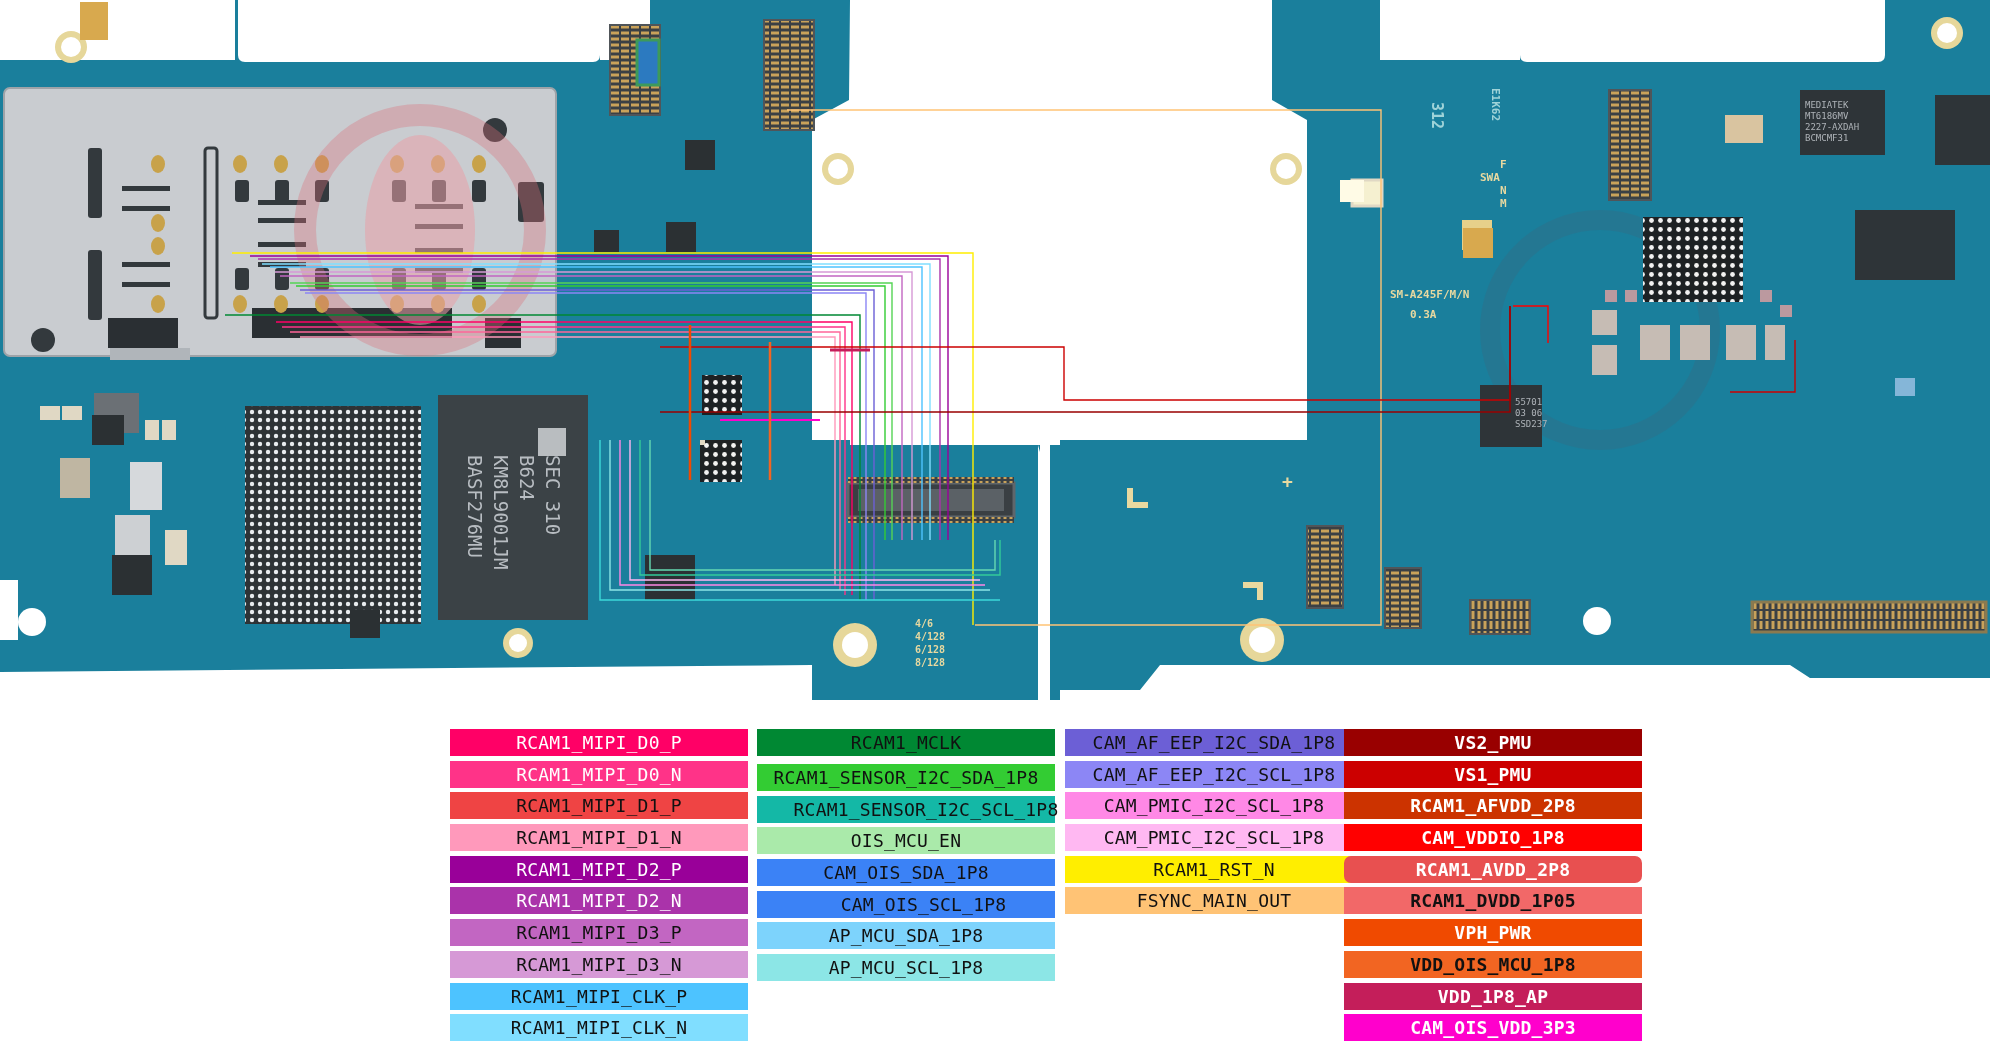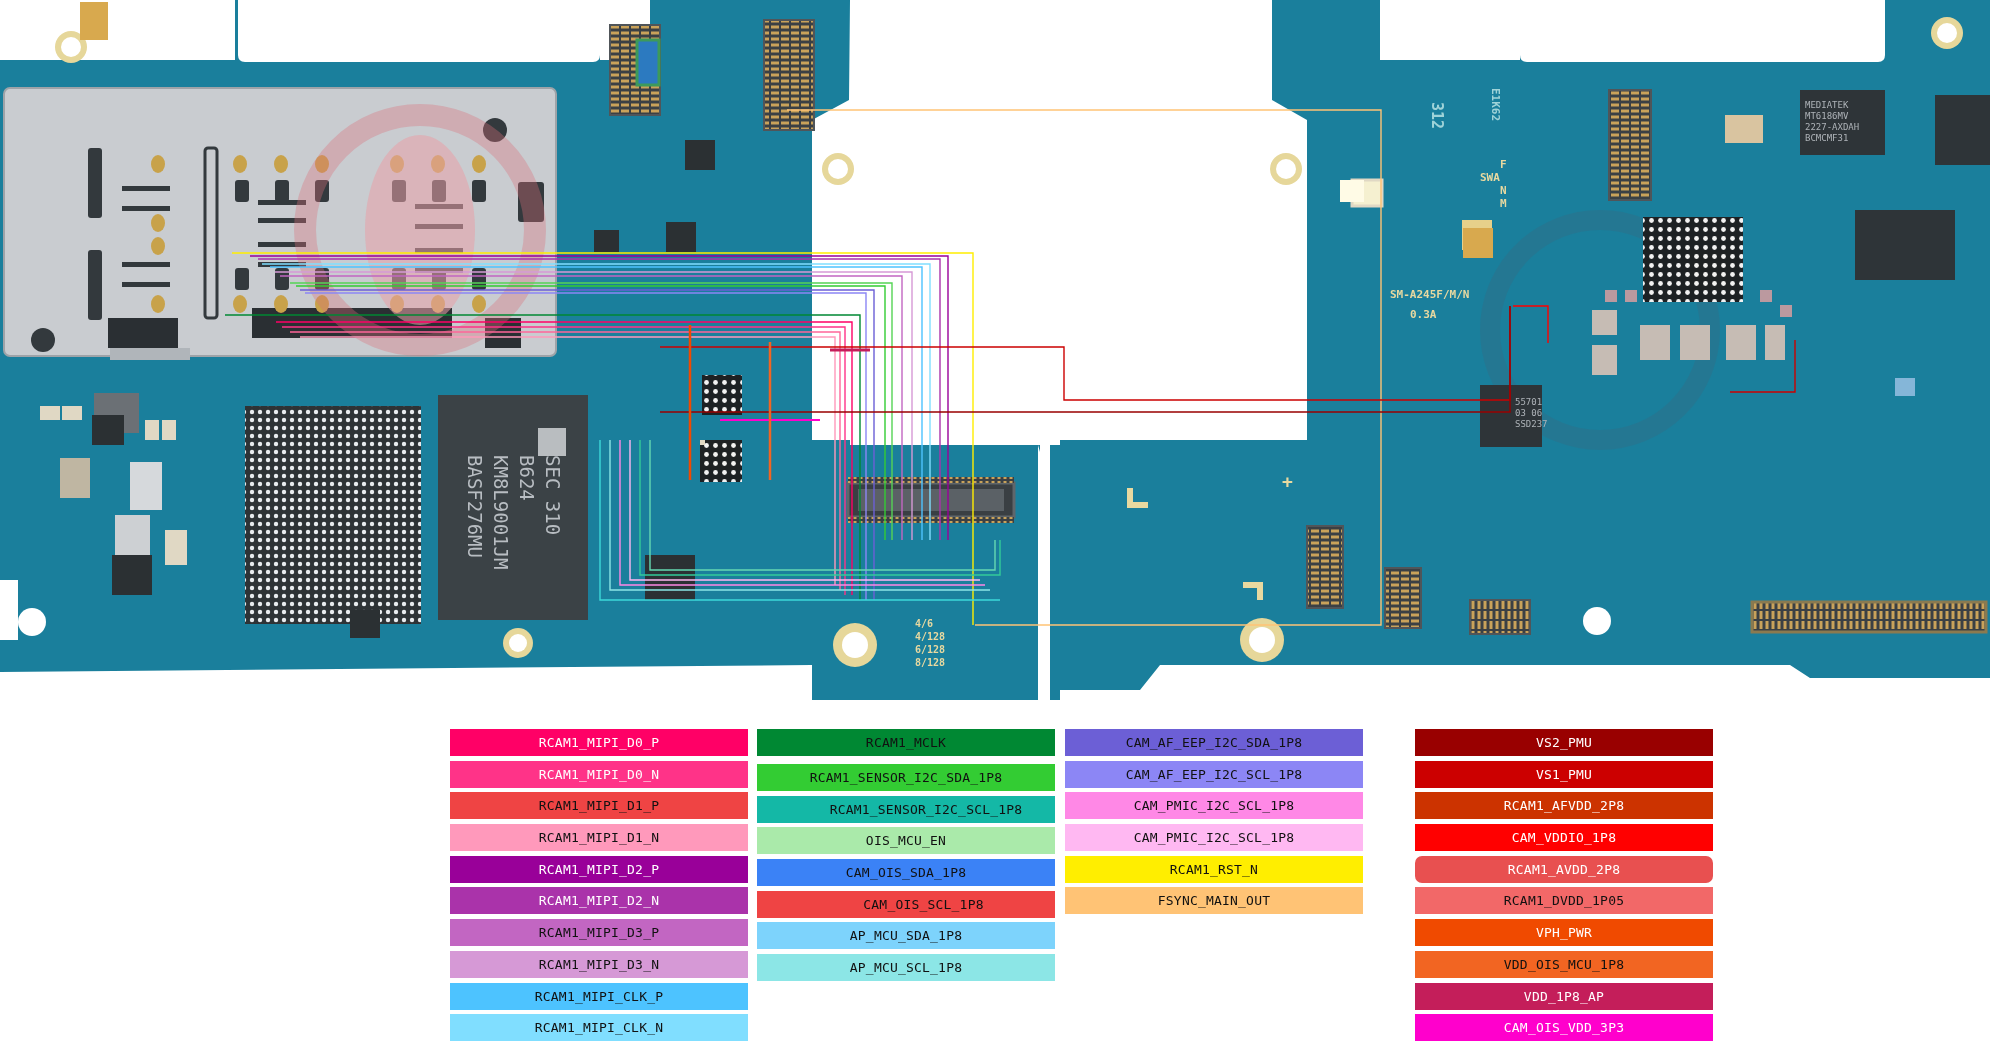--- a/index.html
+++ b/index.html
@@ -1,19 +1,19 @@
 <!DOCTYPE html>
 <html><head>
 <meta charset="utf-8">
 <style>
   html,body{margin:0;padding:0;background:#ffffff;}
   body{width:1990px;height:1050px;position:relative;overflow:hidden;font-family:"DejaVu Sans Mono","Liberation Mono",monospace;}
   #board{position:absolute;left:0;top:0;width:1990px;height:700px;}
   .legend-col{position:absolute;top:729px;width:298px;}
-  .legend-item{height:27px;margin-bottom:4.7px;display:flex;align-items:center;justify-content:center;font-size:13px;letter-spacing:0.2px;cursor:pointer;white-space:nowrap;}
+  .legend-item{height:27px;margin-bottom:4.7px;display:flex;align-items:center;justify-content:center;font-size:18px;letter-spacing:0.2px;cursor:pointer;white-space:nowrap;}
   .txt-light{color:#ffffff;}
   .txt-dark{color:#111111;}
 </style>
 </head>
 <body>
 
 <svg id="board" viewBox="0 0 1990 700" xmlns="http://www.w3.org/2000/svg">
   <defs>
     <pattern id="bga" width="8" height="8" patternUnits="userSpaceOnUse">
       <rect width="8" height="8" fill="#2e3336"></rect>
@@ -293,33 +293,33 @@
       <div class="legend-item txt-dark" style="background: rgb(214, 153, 214);">RCAM1_MIPI_D3_N</div>
       <div class="legend-item txt-dark" style="background: rgb(77, 195, 255);">RCAM1_MIPI_CLK_P</div>
       <div class="legend-item txt-dark" style="background: rgb(128, 222, 255);">RCAM1_MIPI_CLK_N</div>
     </div>
   <div class="legend-col" style="left:757px;" id="col1">
       <div class="legend-item txt-dark" style="background: rgb(0, 136, 51);">RCAM1_MCLK</div>
       <div class="legend-item txt-dark" style="background: rgb(51, 204, 51); margin-top: 8px;">RCAM1_SENSOR_I2C_SDA_1P8</div>
       <div class="legend-item txt-dark" style="background: #14b8a6; padding-left: 40px;">RCAM1_SENSOR_I2C_SCL_1P8</div>
       <div class="legend-item txt-dark" style="background: rgb(170, 234, 170);">OIS_MCU_EN</div>
       <div class="legend-item txt-dark" style="background: #3b82f6;">CAM_OIS_SDA_1P8</div>
-      <div class="legend-item txt-dark" style="background: #ef4444; padding-left: 35px;">CAM_OIS_SCL_1P8</div>
+      <div class="legend-item txt-dark" style="background: #3b82f6; padding-left: 35px;">CAM_OIS_SCL_1P8</div>
       <div class="legend-item txt-dark" style="background: #7dd3fc;">AP_MCU_SDA_1P8</div>
       <div class="legend-item txt-dark" style="background: rgb(140, 230, 230);">AP_MCU_SCL_1P8</div>
     </div>
   <div class="legend-col" style="left:1065px;" id="col2">
       <div class="legend-item txt-dark" style="background: rgb(108, 95, 214);">CAM_AF_EEP_I2C_SDA_1P8</div>
       <div class="legend-item txt-dark" style="background: rgb(140, 134, 245);">CAM_AF_EEP_I2C_SCL_1P8</div>
       <div class="legend-item txt-dark" style="background: rgb(255, 136, 230);">CAM_PMIC_I2C_SCL_1P8</div>
       <div class="legend-item txt-dark" style="background: rgb(255, 184, 242);">CAM_PMIC_I2C_SCL_1P8</div>
       <div class="legend-item txt-dark" style="background: rgb(255, 238, 0);">RCAM1_RST_N</div>
       <div class="legend-item txt-dark" style="background: rgb(255, 195, 117);">FSYNC_MAIN_OUT</div>
     </div>
-  <div class="legend-col" style="left:1415px;" id="col3">
+  <div class="legend-col" style="left:1344px;font-weight:bold;" id="col3">
       <div class="legend-item txt-light" style="background: rgb(153, 0, 0);">VS2_PMU</div>
       <div class="legend-item txt-light" style="background: rgb(204, 0, 0);">VS1_PMU</div>
       <div class="legend-item txt-light" style="background: rgb(204, 51, 0);">RCAM1_AFVDD_2P8</div>
       <div class="legend-item txt-light" style="background: rgb(255, 0, 0);">CAM_VDDIO_1P8</div>
       <div class="legend-item txt-light" style="background: rgb(232, 80, 80); border-radius: 7px;">RCAM1_AVDD_2P8</div>
       <div class="legend-item txt-dark" style="background: rgb(242, 104, 104);">RCAM1_DVDD_1P05</div>
       <div class="legend-item txt-light" style="background: rgb(240, 74, 0);">VPH_PWR</div>
       <div class="legend-item txt-dark" style="background: rgb(242, 101, 34);">VDD_OIS_MCU_1P8</div>
       <div class="legend-item txt-light" style="background: rgb(196, 30, 90);">VDD_1P8_AP</div>
       <div class="legend-item txt-light" style="background: rgb(255, 0, 204);">CAM_OIS_VDD_3P3</div>

